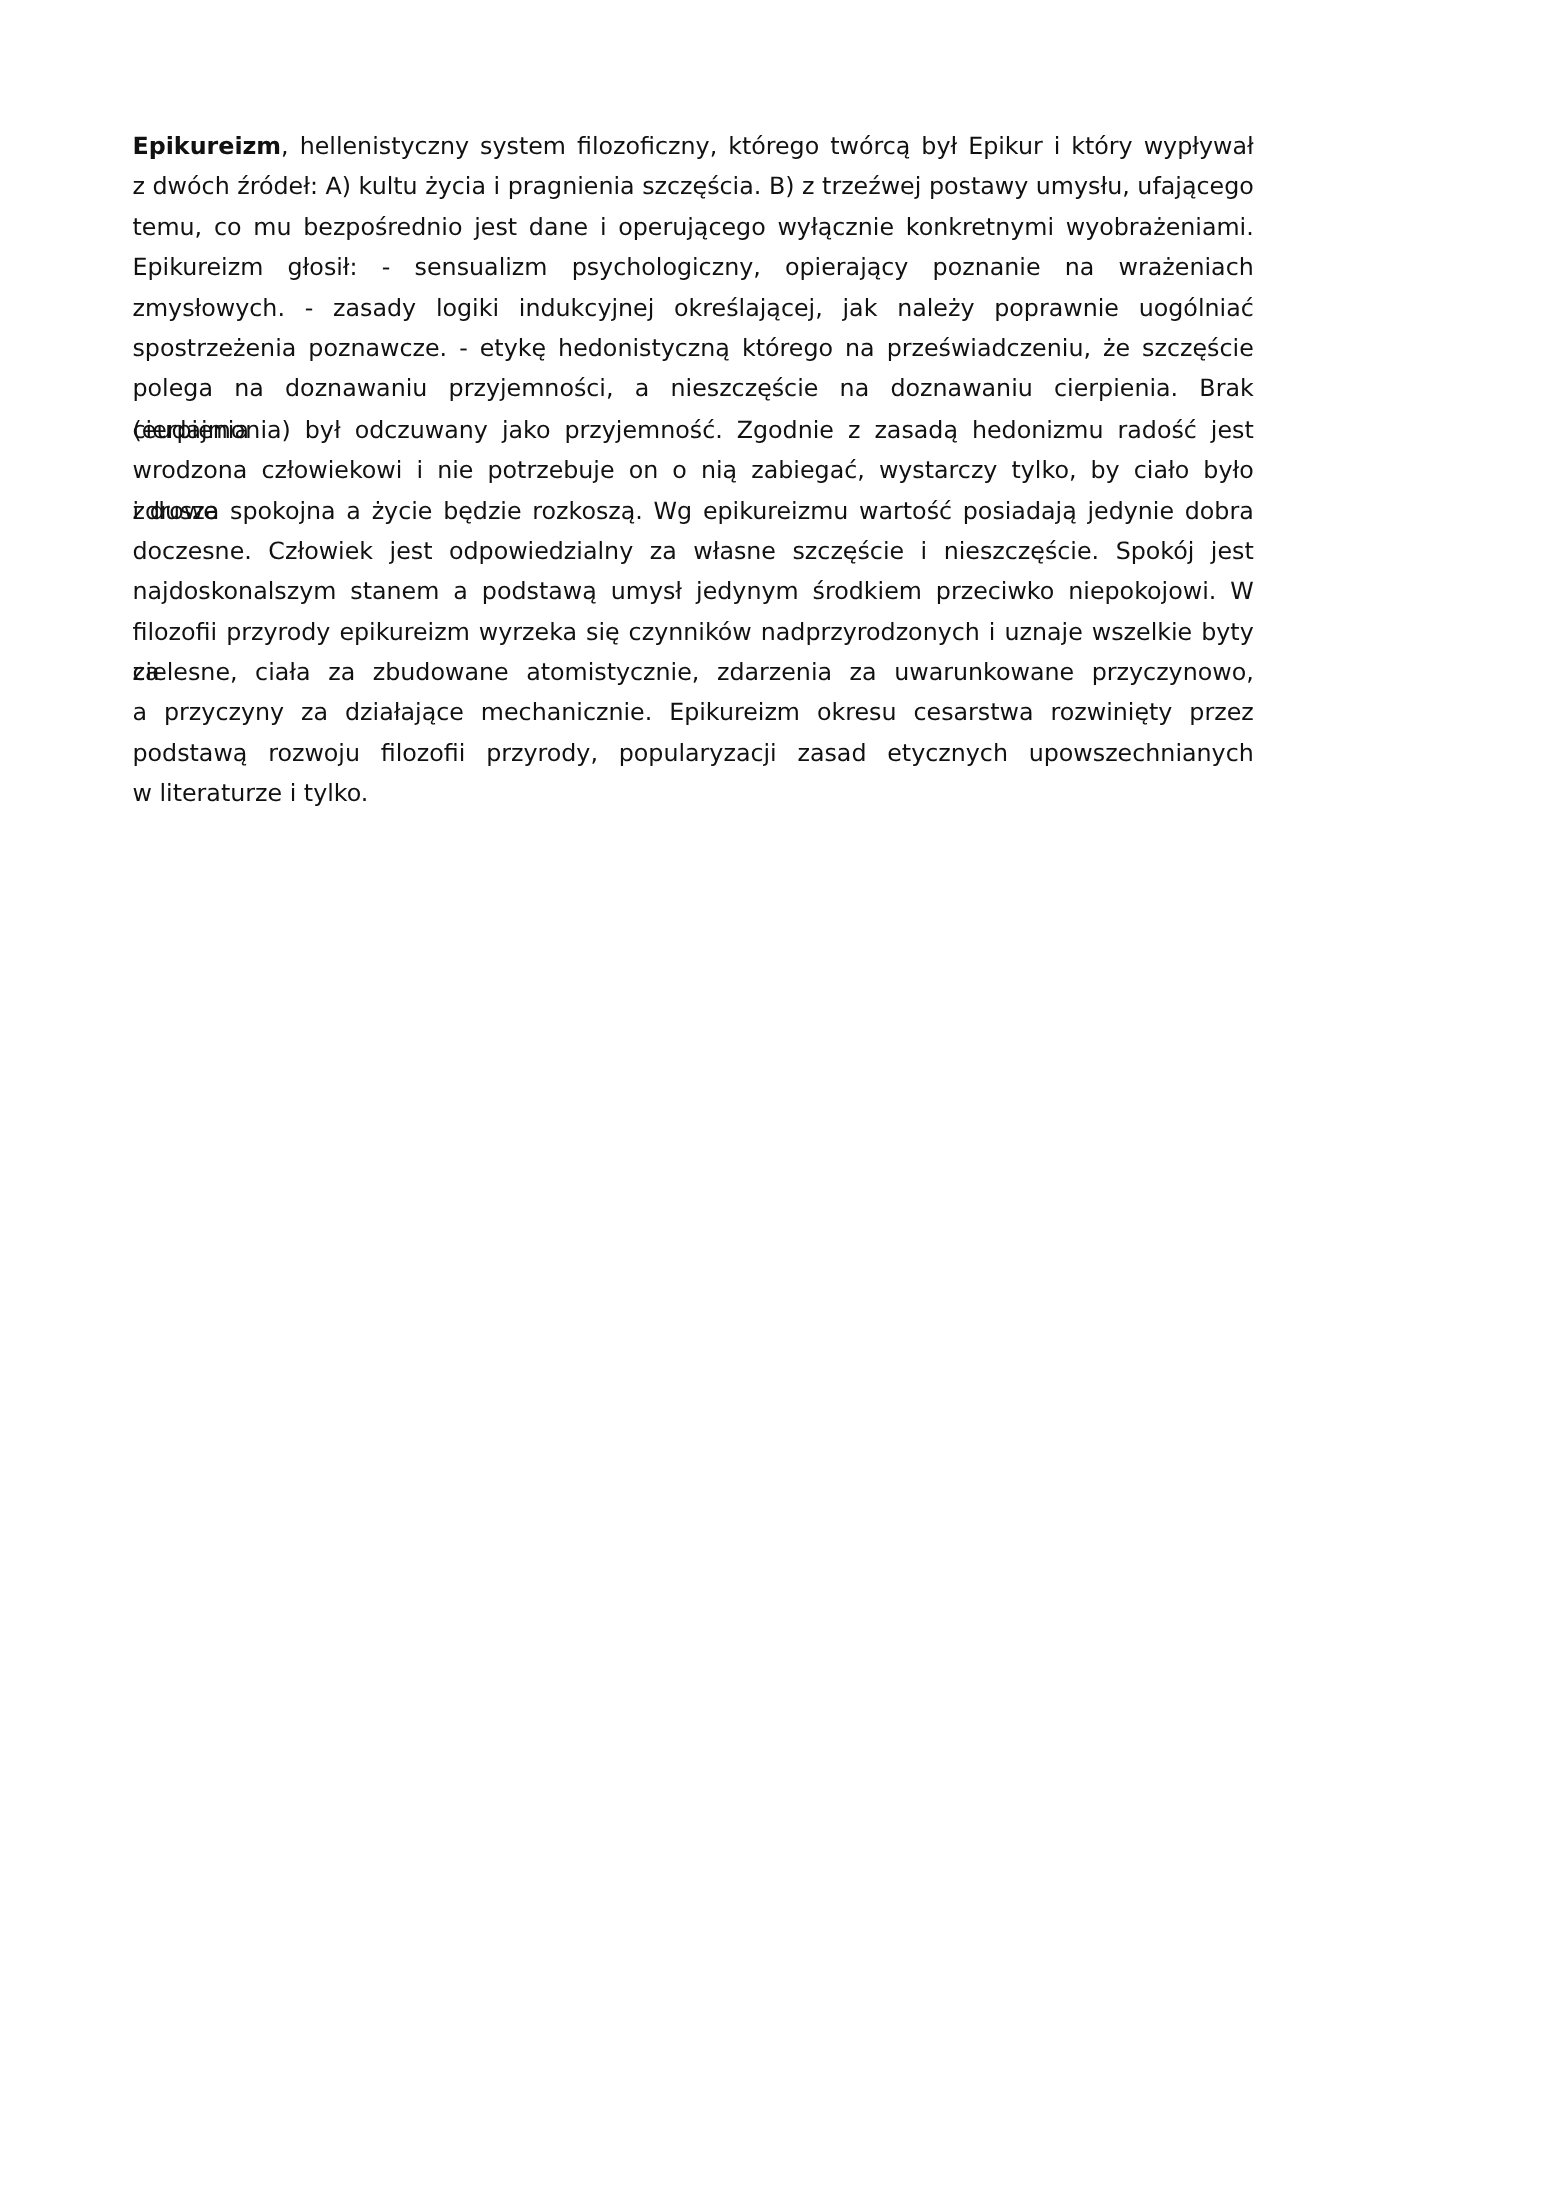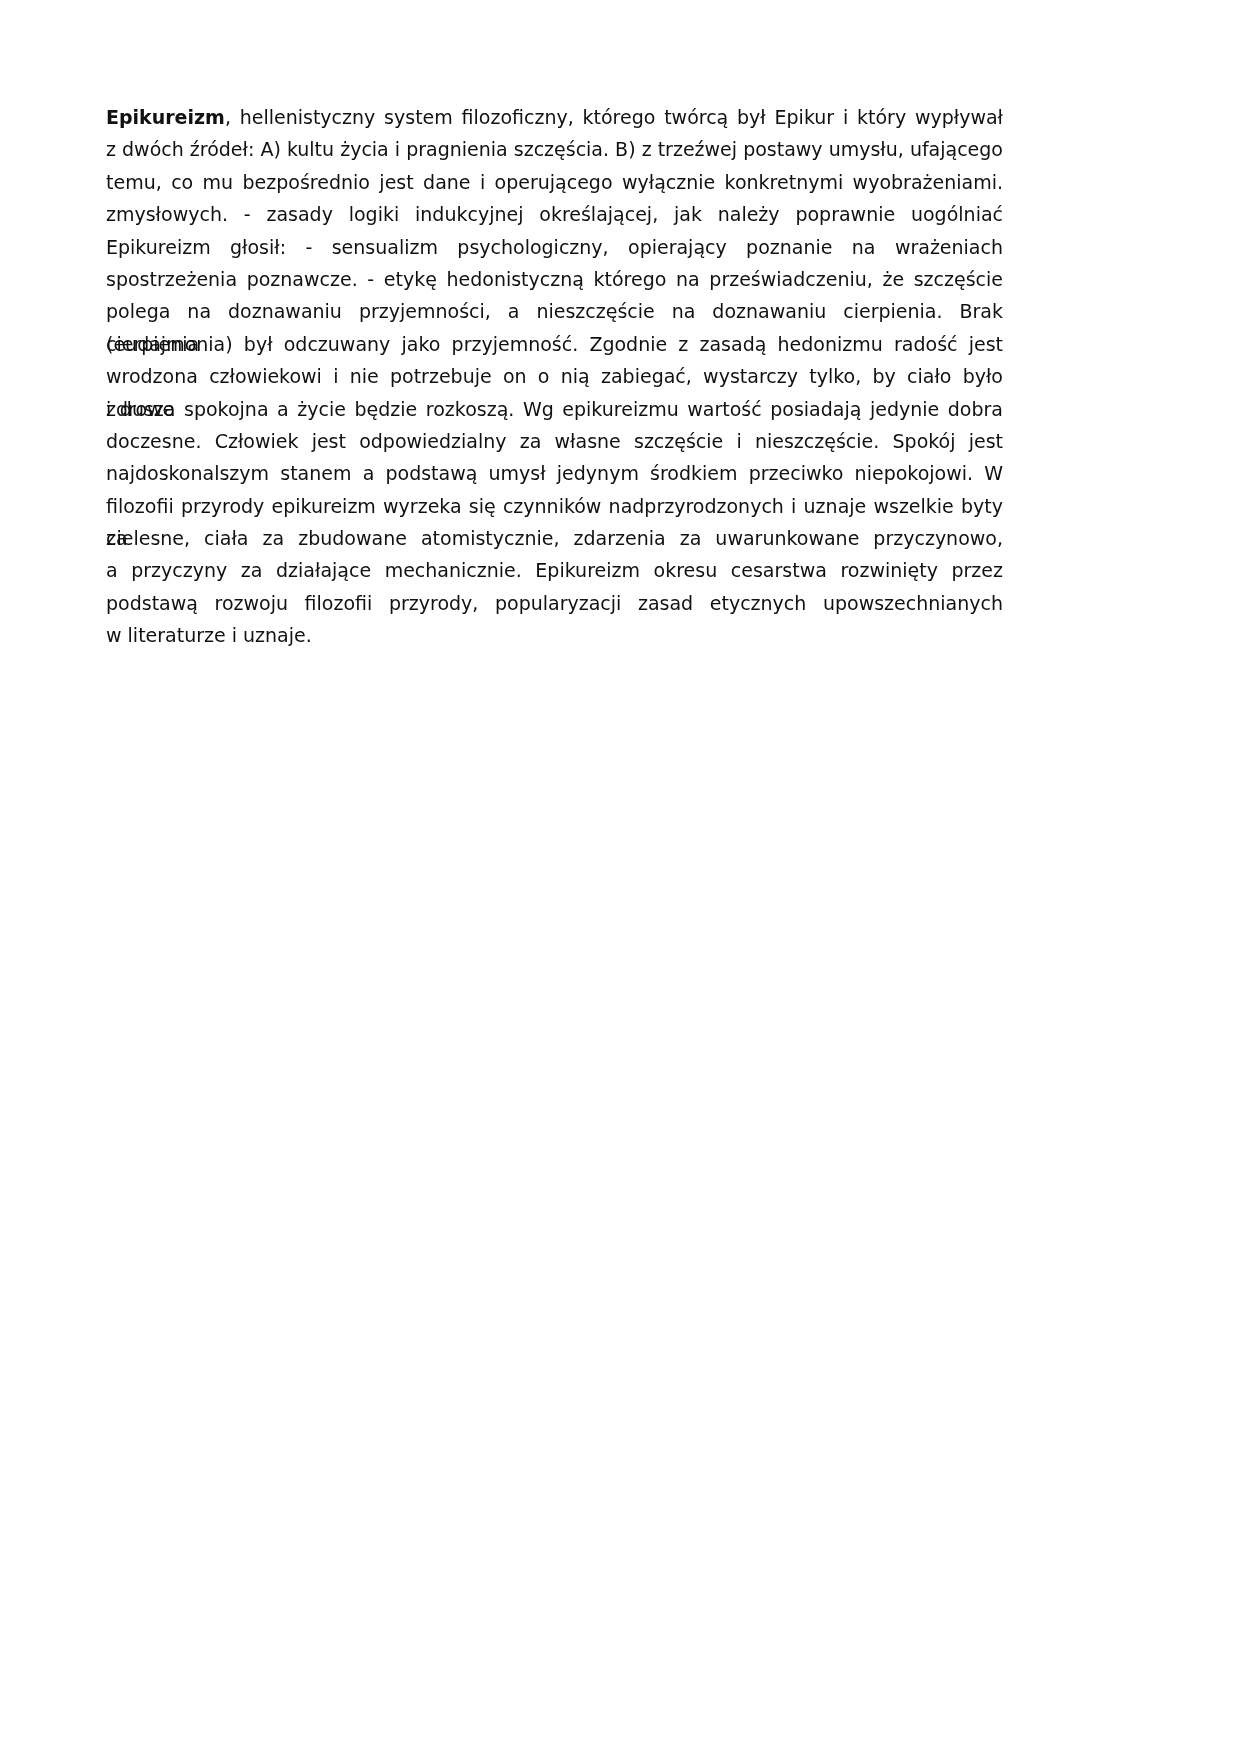--- a/index.html
+++ b/index.html
@@ -50,28 +50,28 @@
     }
   </style>
 </head>
 <body>
 
 <div class="page">
   <div class="paragraph">
     <div class="line"><span><b class="lead">Epikureizm</b><span>, hellenistyczny system filozoficzny, którego twórcą był Epikur i który wypływał</span></span></div>
     <div class="line"><span>z dwóch źródeł: A) kultu życia i pragnienia szczęścia. B) z trzeźwej postawy umysłu, ufającego</span></div>
     <div class="line"><span>temu, co mu bezpośrednio jest dane i operującego wyłącznie konkretnymi wyobrażeniami.</span></div>
+    <div class="line"><span>Epikureizm głosił: - sensualizm psychologiczny, opierający poznanie na wrażeniach</span></div>
     <div class="line"><span>zmysłowych. - zasady logiki indukcyjnej określającej, jak należy poprawnie uogólniać</span></div>
-    <div class="line"><span>Epikureizm głosił: - sensualizm psychologiczny, opierający poznanie na wrażeniach</span></div>
     <div class="line"><span>spostrzeżenia poznawcze. - etykę hedonistyczną którego na przeświadczeniu, że szczęście</span></div>
     <div class="line"><span>polega na doznawaniu przyjemności, a nieszczęście na doznawaniu cierpienia. Brak cierpienia</span></div>
     <div class="line"><span>(eudajmonia) był odczuwany jako przyjemność. Zgodnie z zasadą hedonizmu radość jest</span></div>
     <div class="line"><span>wrodzona człowiekowi i nie potrzebuje on o nią zabiegać, wystarczy tylko, by ciało było zdrowe</span></div>
     <div class="line"><span>i dusza spokojna a życie będzie rozkoszą. Wg epikureizmu wartość posiadają jedynie dobra</span></div>
     <div class="line"><span>doczesne. Człowiek jest odpowiedzialny za własne szczęście i nieszczęście. Spokój jest</span></div>
     <div class="line"><span>najdoskonalszym stanem a podstawą umysł jedynym środkiem przeciwko niepokojowi. W</span></div>
     <div class="line"><span>filozofii przyrody epikureizm wyrzeka się czynników nadprzyrodzonych i uznaje wszelkie byty za</span></div>
     <div class="line"><span>cielesne, ciała za zbudowane atomistycznie, zdarzenia za uwarunkowane przyczynowo,</span></div>
     <div class="line"><span>a przyczyny za działające mechanicznie. Epikureizm okresu cesarstwa rozwinięty przez</span></div>
     <div class="line"><span>podstawą rozwoju filozofii przyrody, popularyzacji zasad etycznych upowszechnianych</span></div>
-    <div class="line last"><span>w literaturze i uznaje.</span></div>
+    <div class="line last"><span>w literaturze i tylko.</span></div>
   </div>
 </div>
 
 </body></html>

